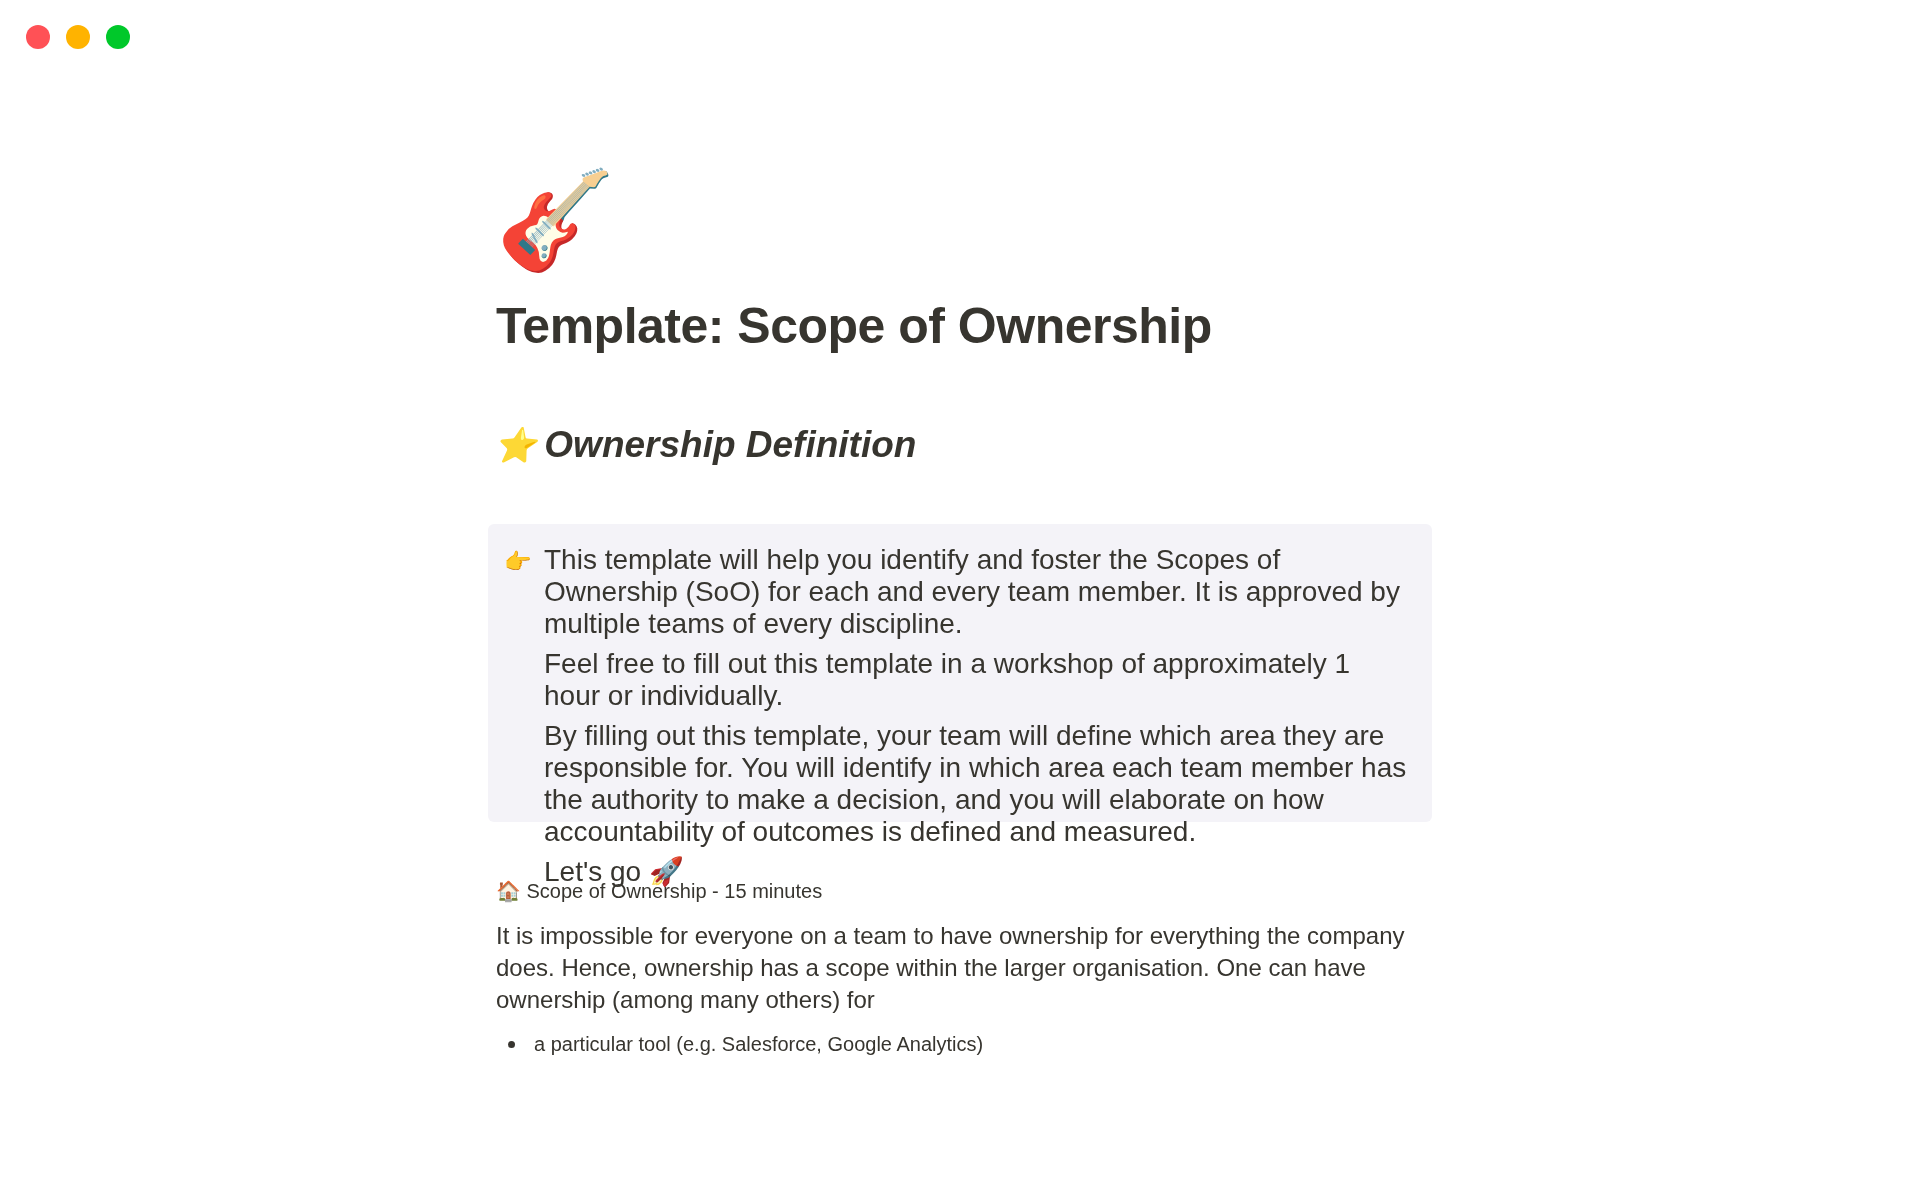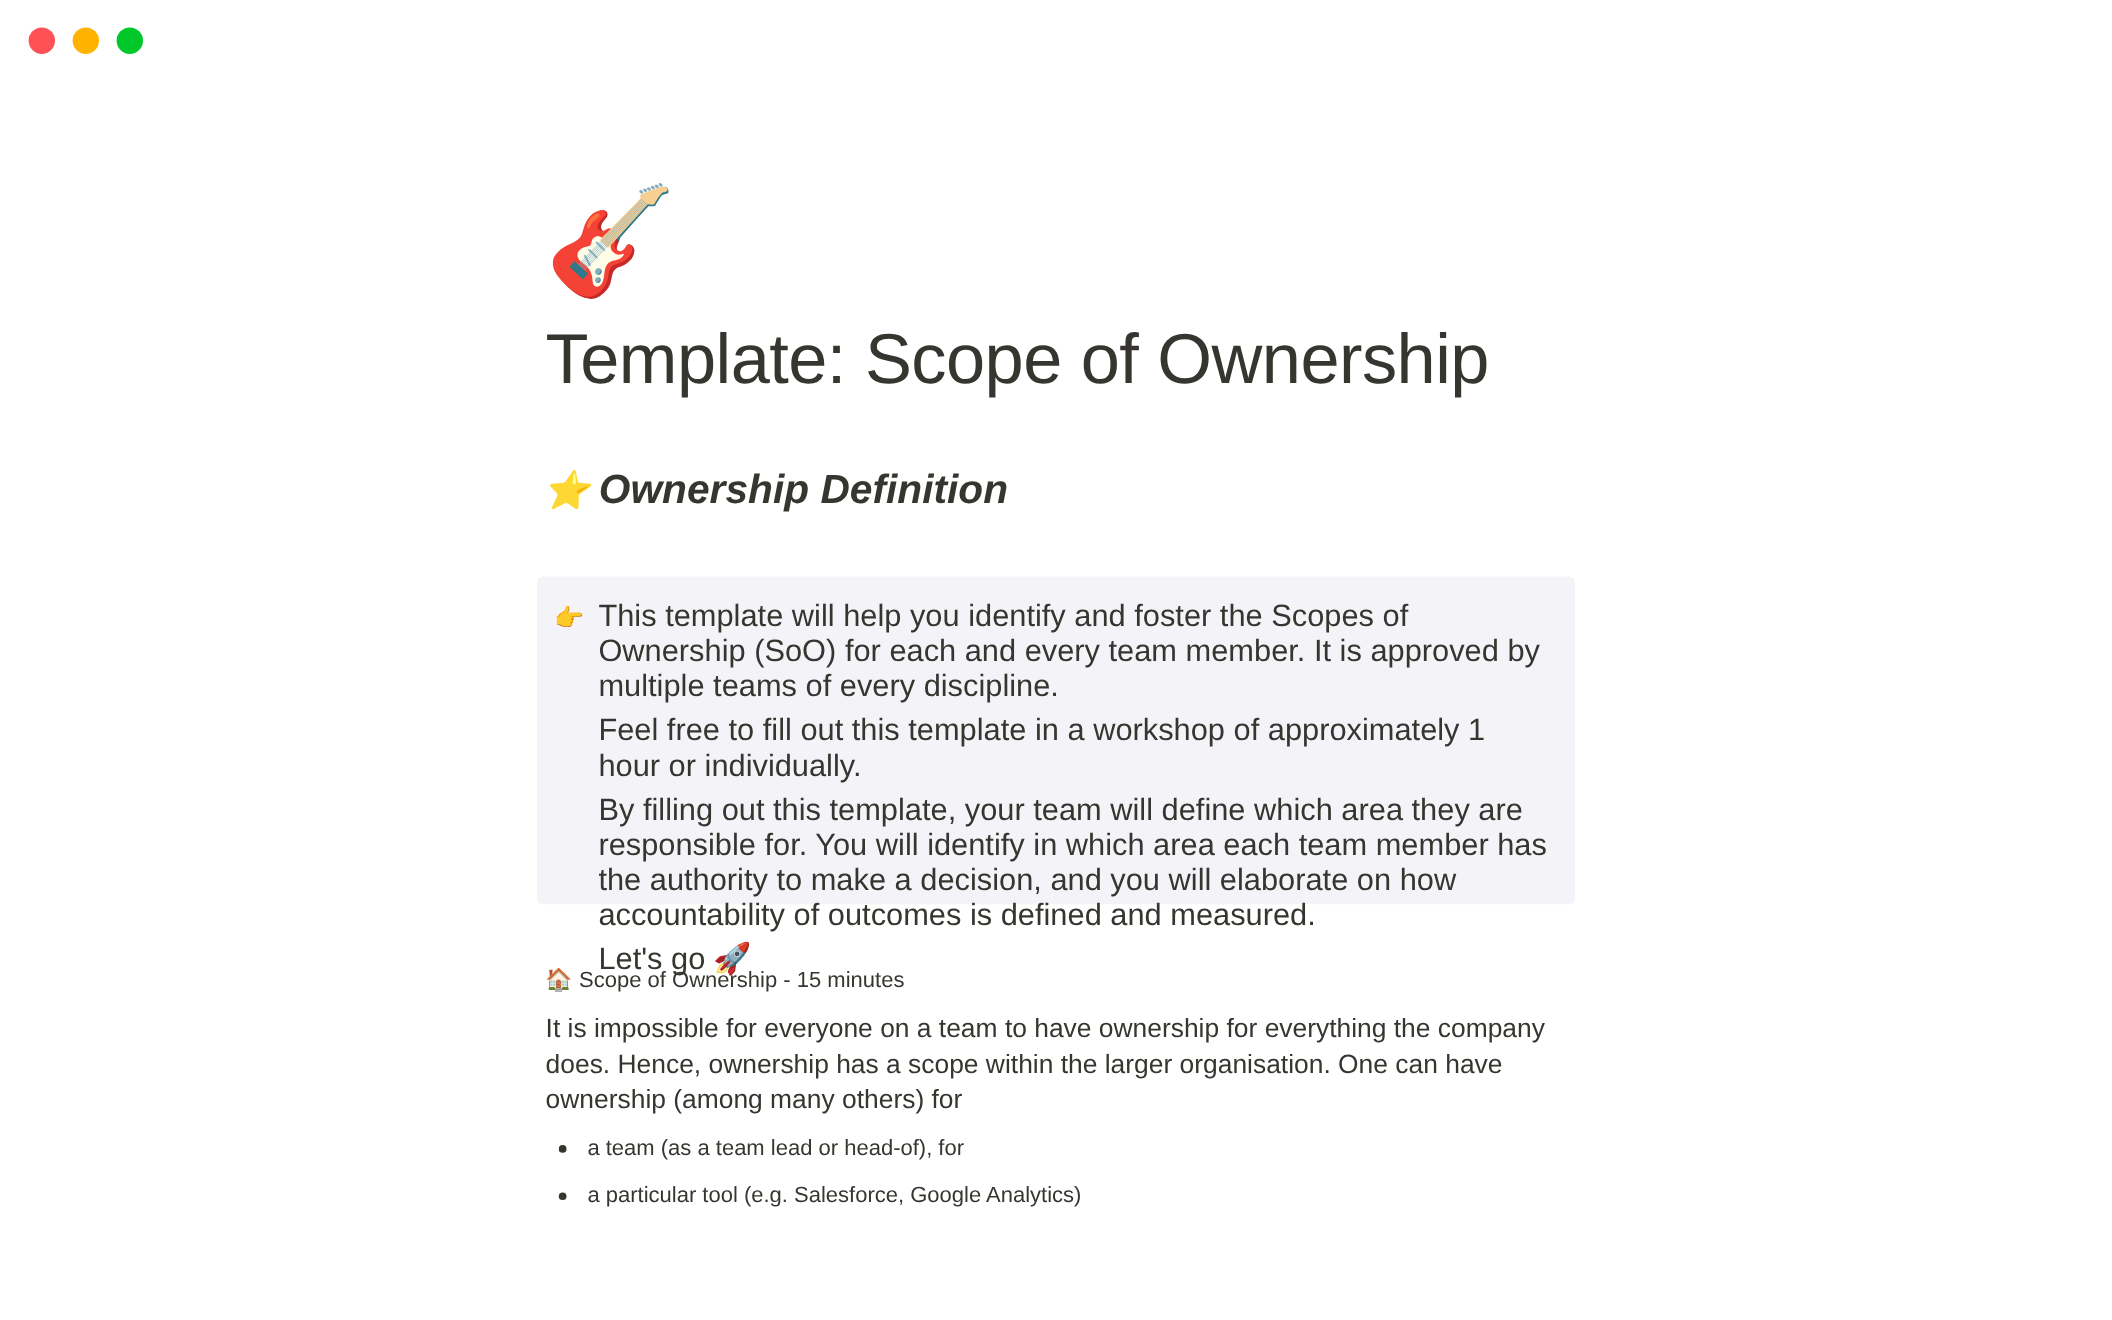--- a/index.html
+++ b/index.html
@@ -17,21 +17,21 @@
     .dot.green { background: #00c82a; }
 
     .page { position: absolute; left: 496px; top: 0; width: 952px; }
 
     .page-icon {
       position: absolute; left: 0; top: 164px;
       font-size: 96px; line-height: 112px;
     }
     .page-title {
       position: absolute; left: 0; top: 294px;
-      font-size: 64px; font-weight: 400; line-height: 64px;
+      font-size: 50px; font-weight: 700; line-height: 64px;
       letter-spacing: -0.5px; color: #37352f; margin: 0;
       white-space: nowrap;
     }
     .h2 {
       position: absolute; left: -2px; top: 420px;
       font-size: 37px; font-weight: 700; line-height: 50px;
       margin: 0; white-space: nowrap; font-style: italic;
     }
     .h2 .emoji { font-size: 34px; margin-right: 8px; }
 
@@ -93,16 +93,15 @@
       <p>Feel free to fill out this template in a workshop of approximately 1 hour or individually.</p>
       <p>By filling out this template, your team will define which area they are responsible for. You will identify in which area each team member has the authority to make a decision, and you will elaborate on how accountability of outcomes is defined and measured.</p>
       <p class="bold">Let's go 🚀</p>
     </div>
   </div>
 
   <h3 class="h3">🏠 Scope of Ownership - 15 minutes</h3>
   <p class="para">It is impossible for everyone on a team to have ownership for everything the company does. Hence, ownership has a scope within the larger organisation. One can have ownership (among many others) for</p>
 
   <ul class="bullets">
-    <li><span class="bullet"></span><span>a team (as a team lead or head-of), for</span></li>
     <li><span class="bullet"></span><span>a particular tool (e.g. Salesforce, Google Analytics)</span></li>
   </ul>
 </div>
 
 </body></html>

